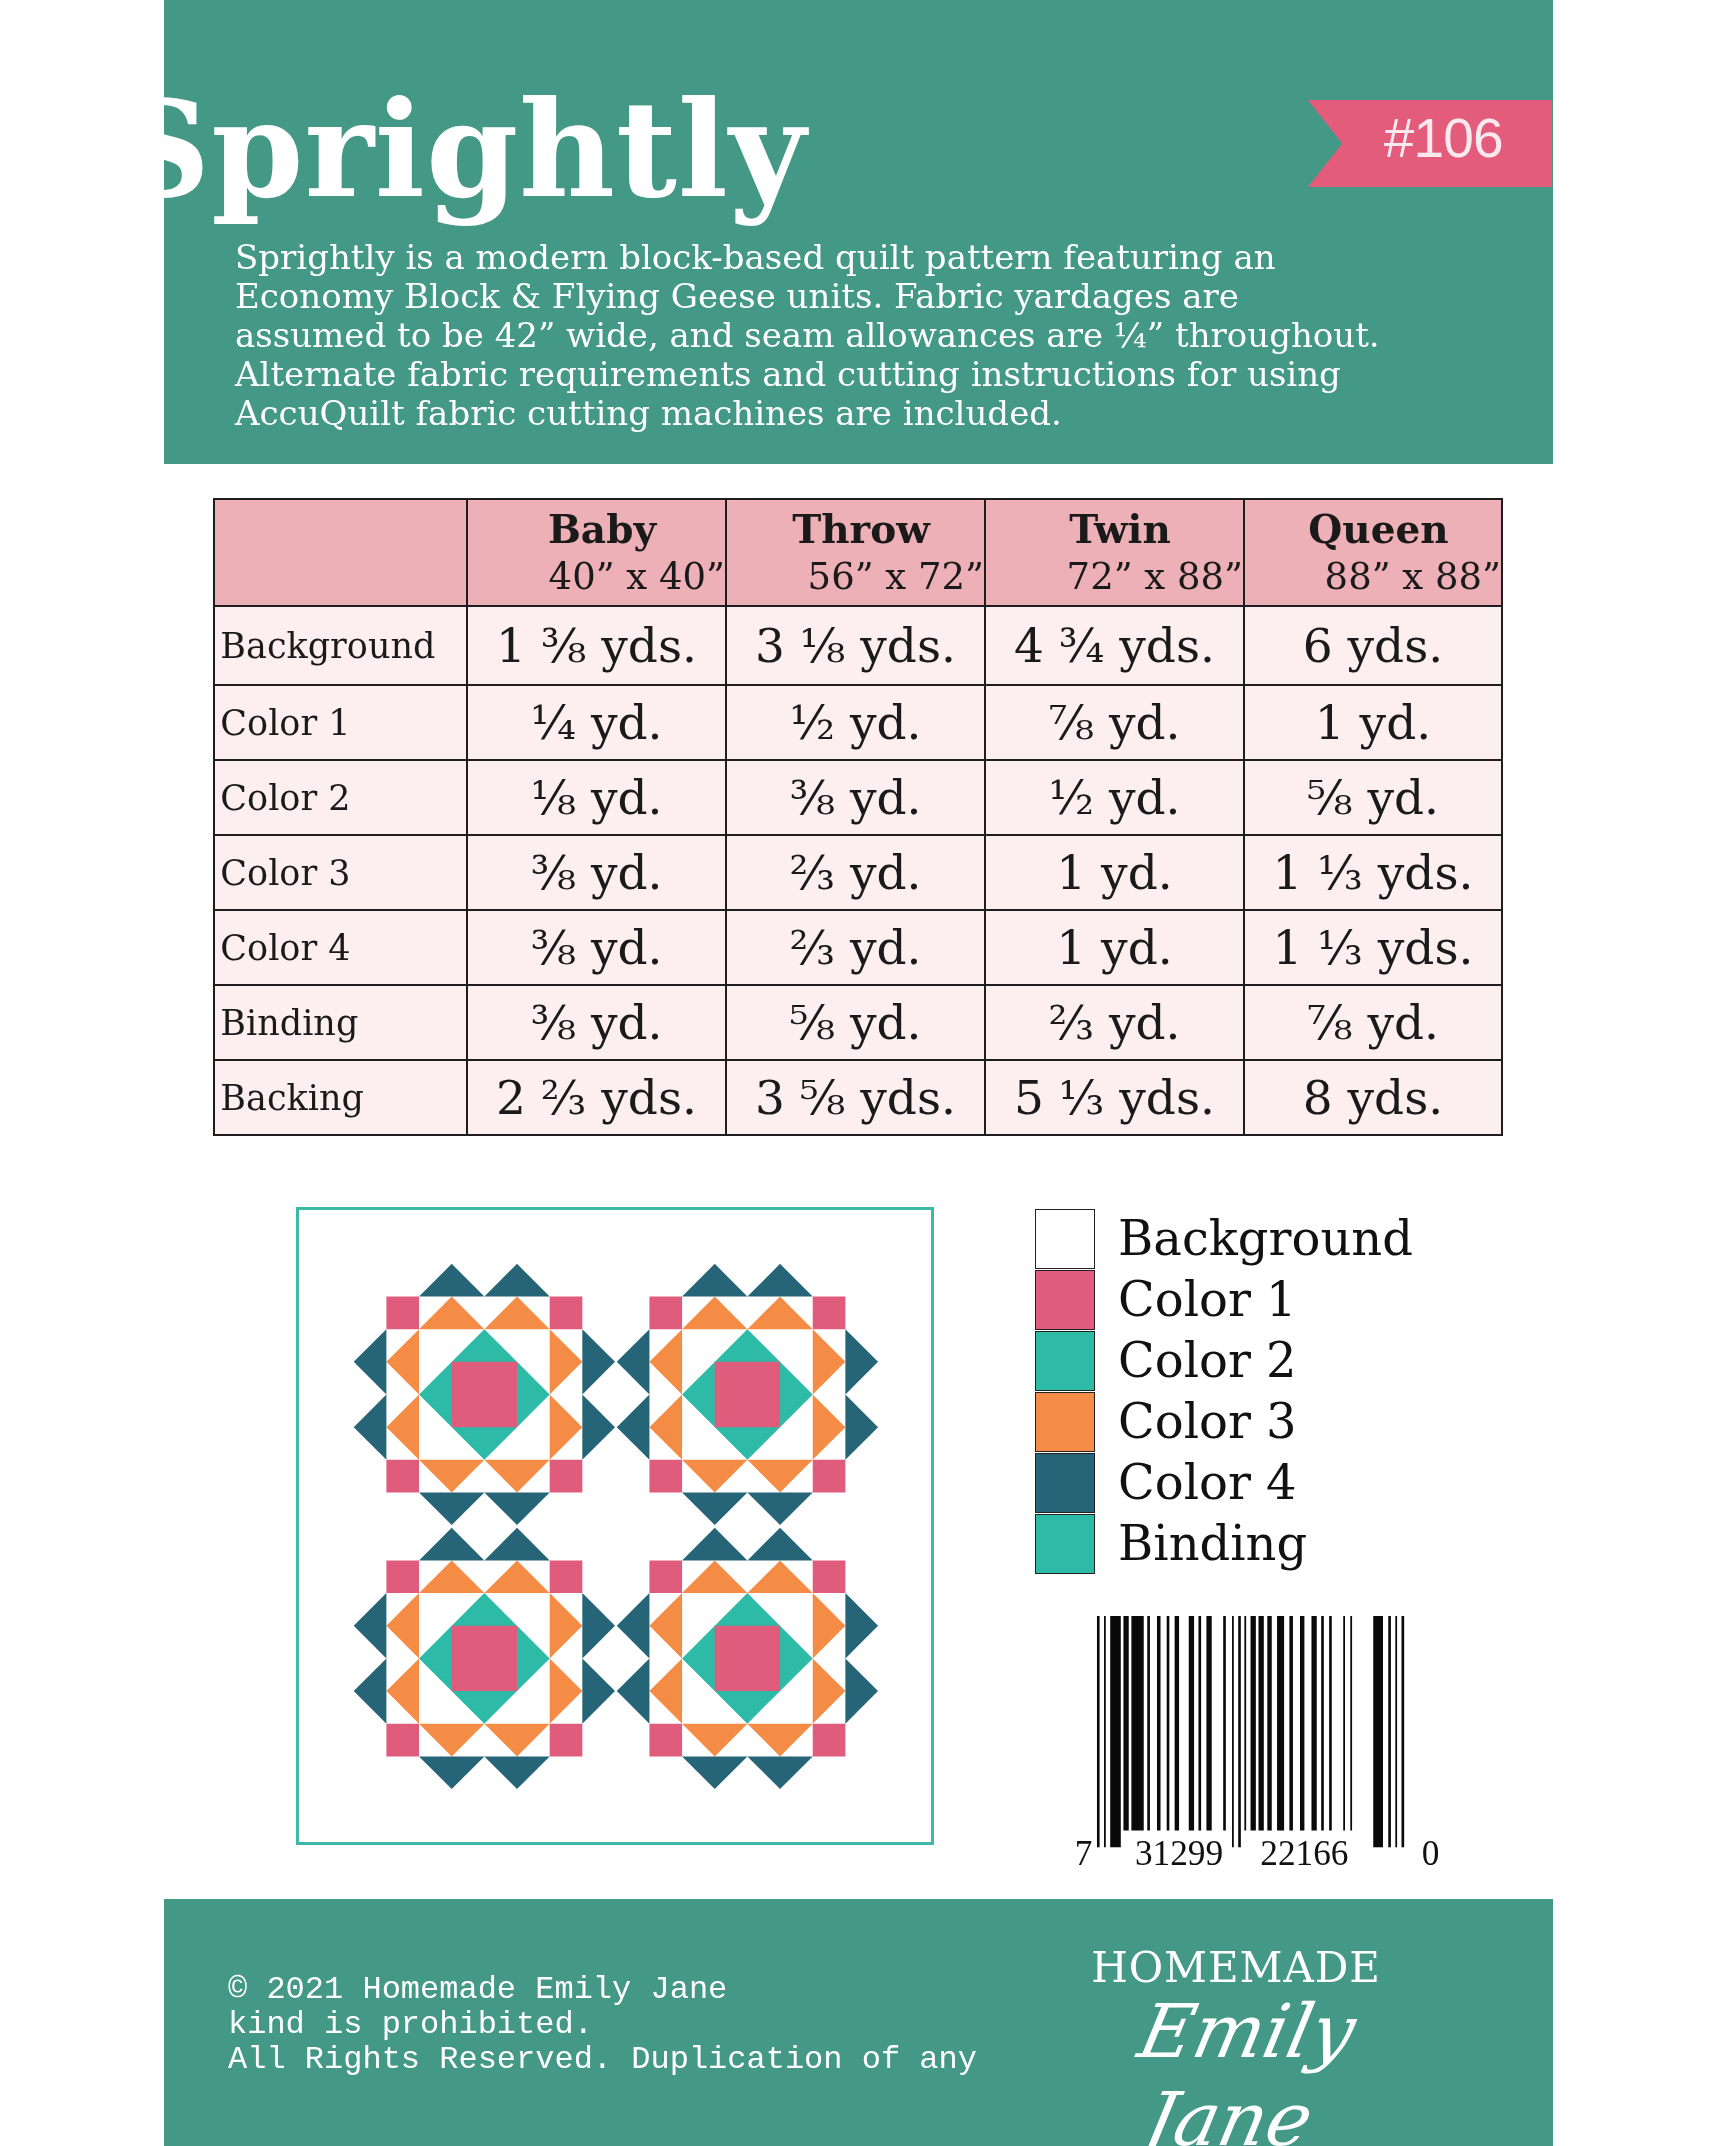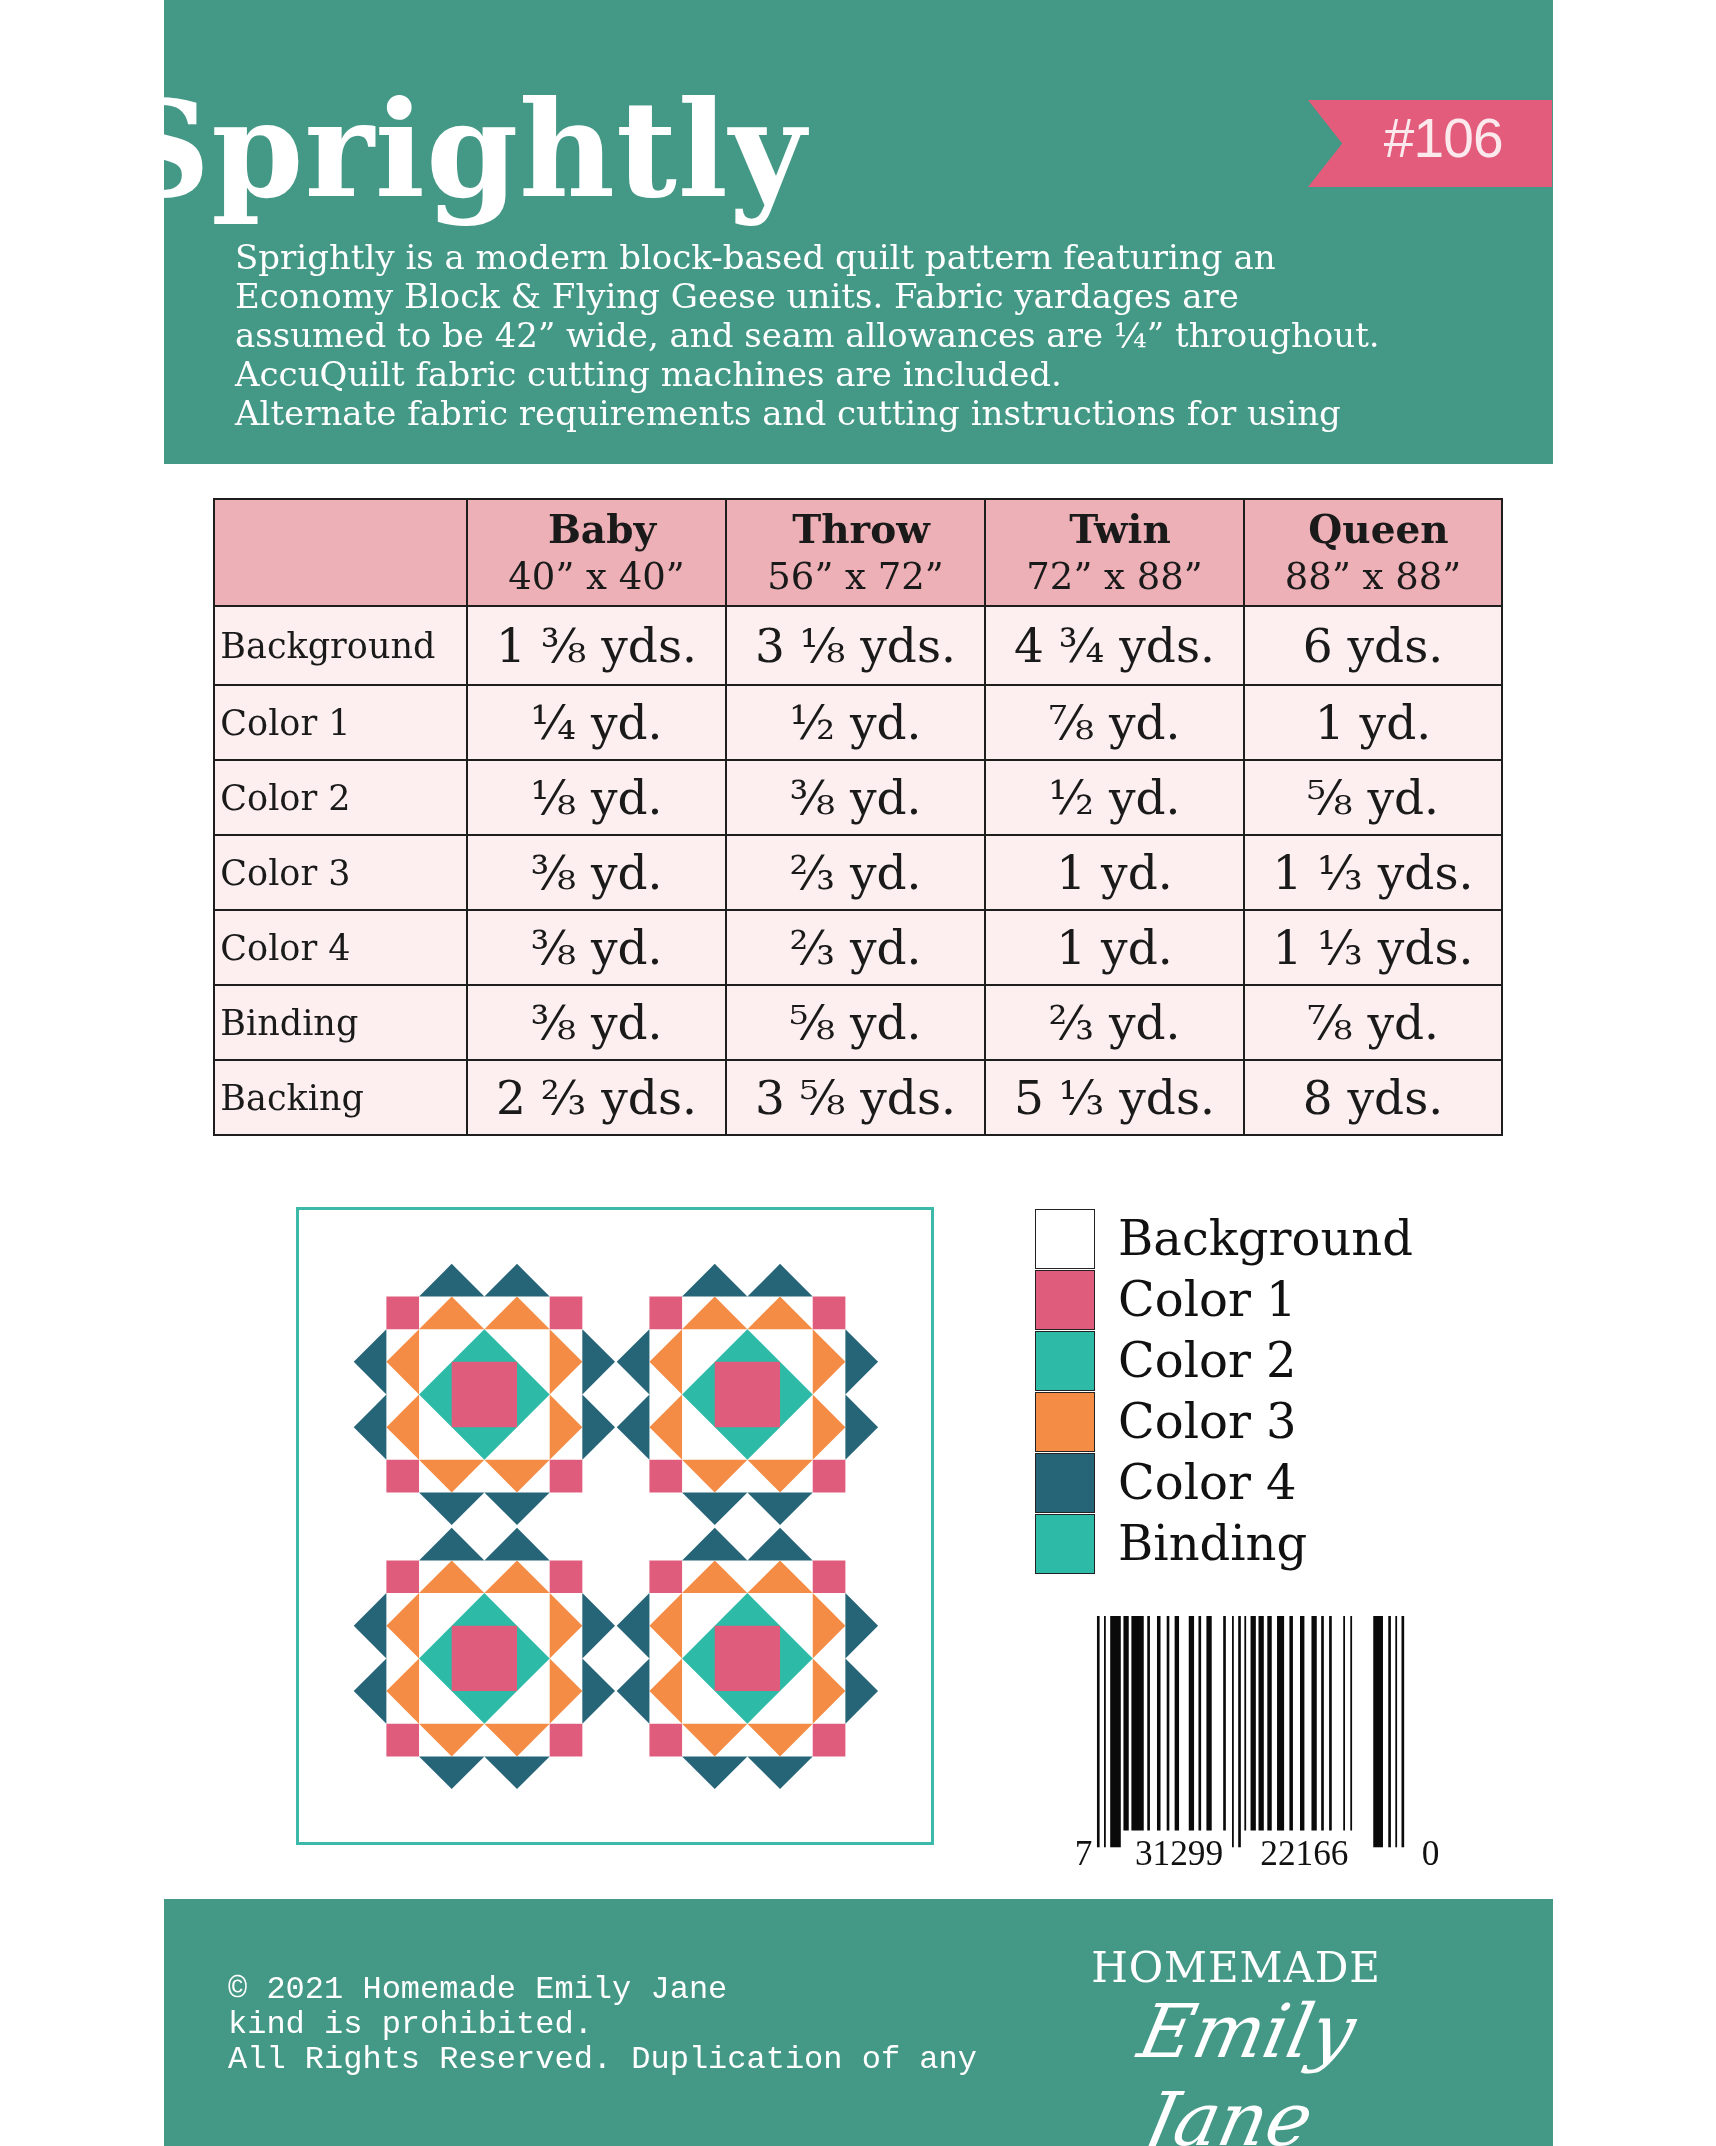--- a/index.html
+++ b/index.html
@@ -46,21 +46,21 @@
     border-collapse: collapse; table-layout: fixed;
     font-family: "DejaVu Serif", serif;
   }
   .yard-table td, .yard-table th {
     border: 2.6px solid #1e1e1e; padding: 0; text-align: center; vertical-align: middle;
   }
   .yard-table thead th { background: #EDB0B6; height: 105px; font-weight: normal; }
   .yard-table tbody td { background: #FDEFEF; height: 73px; font-size: 47px; }
   .yard-table tbody td.row-label { text-align: left; padding-left: 5.3px; font-size: 35px; }
   .col-name { display: block; font-weight: bold; font-size: 39px; line-height: 48px; margin-left: 11px; }
-  .col-size { display: block; font-size: 37px; line-height: 48px; }
+  .col-size { display: block; font-size: 37px; line-height: 48px; text-align: right; }
 
   
   .quilt-frame {
     position: absolute; left: 296px; top: 1207px; width: 632px; height: 632px;
     border: 3.5px solid #3DB9AA; background: #ffffff;
   }
   .quilt-frame svg { position: absolute; left: 0; top: 0; }
 
   
   .legend { position: absolute; left: 1035px; top: 1209px; }
@@ -103,22 +103,22 @@
 
 <div class="header">
   <div class="title">Sprightly</div>
   <div class="ribbon">
     <div class="ribbon-text">#106</div>
   </div>
   <div class="desc">
     <span class="desc-line">Sprightly is a modern block-based quilt pattern featuring an</span>
     <span class="desc-line">Economy Block &amp; Flying Geese units. Fabric yardages are</span>
     <span class="desc-line">assumed to be 42” wide, and seam allowances are ¼” throughout.</span>
+    <span class="desc-line">Alternate fabric requirements and cutting instructions for using</span>
     <span class="desc-line">AccuQuilt fabric cutting machines are included.</span>
-    <span class="desc-line">Alternate fabric requirements and cutting instructions for using</span>
   </div>
 </div>
 
 <table class="yard-table">
   <colgroup>
     <col style="width:253px">
       <col style="width:259px">
       <col style="width:259px">
       <col style="width:259px">
       <col style="width:258px">

